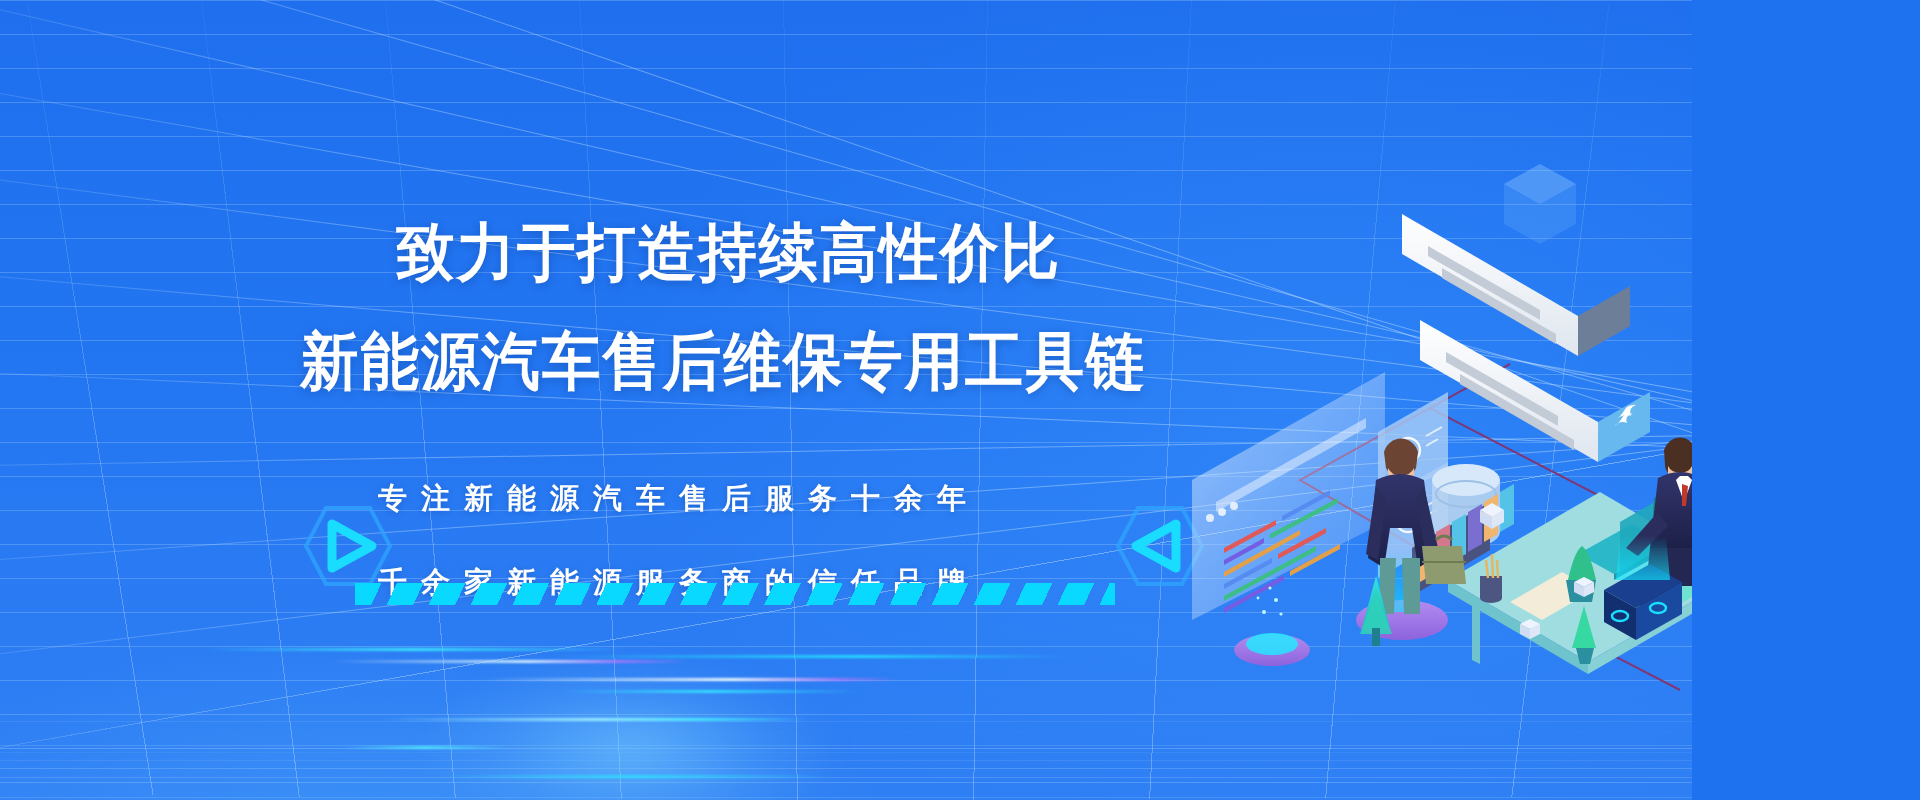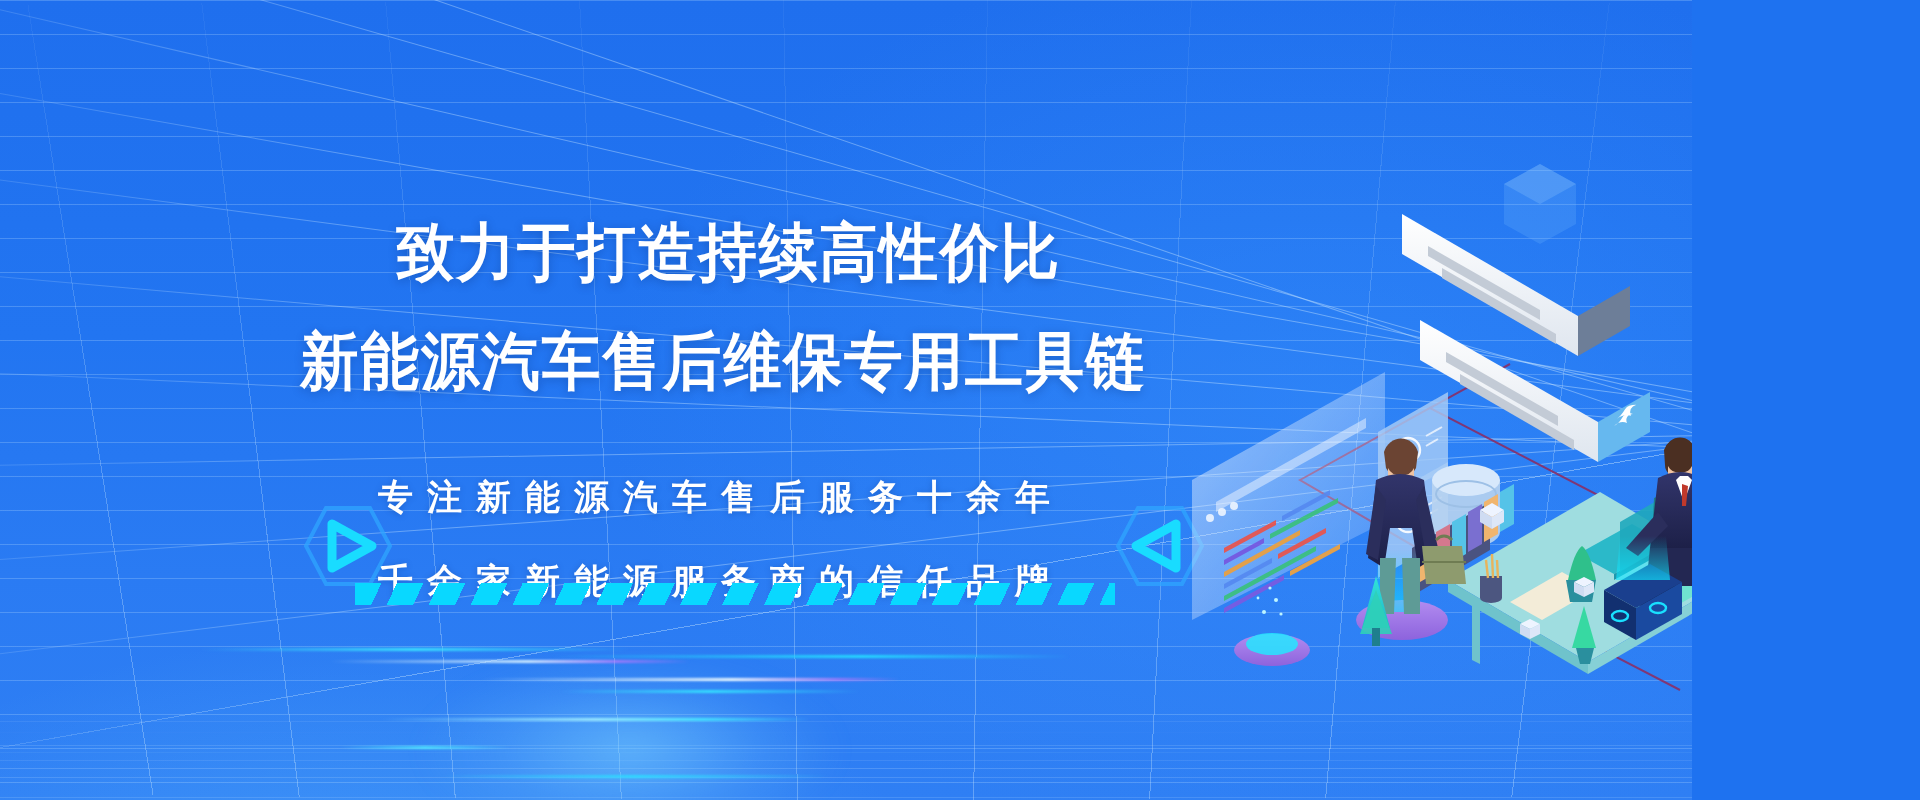--- a/index.html
+++ b/index.html
@@ -63,21 +63,21 @@
   }
   #h2 {
     position:absolute; left:300px; top:325px;
     font-size:63px; line-height:72px; letter-spacing:2px;
     transform:scaleX(.93); transform-origin:left center;
   }
 
   .subline {
     position:absolute; color:#fff; font-weight:700;
     font-family:"Liberation Serif","DejaVu Serif",serif;
-    font-size:35px; line-height:40px; letter-spacing:14px; white-space:nowrap;
+    font-size:29px; line-height:40px; letter-spacing:14px; white-space:nowrap;
     text-shadow:0 1px 6px rgba(0,40,110,.28);
   }
   #sub1 { left:378px; top:478px; }
   #sub2 { left:378px; top:562px; }
 
   
   .bracket { position:absolute; width:96px; height:96px; }
   #bracket-left  { left:300px; top:498px; }
   #bracket-right { left:1112px; top:498px; transform:scaleX(-1); }
 

